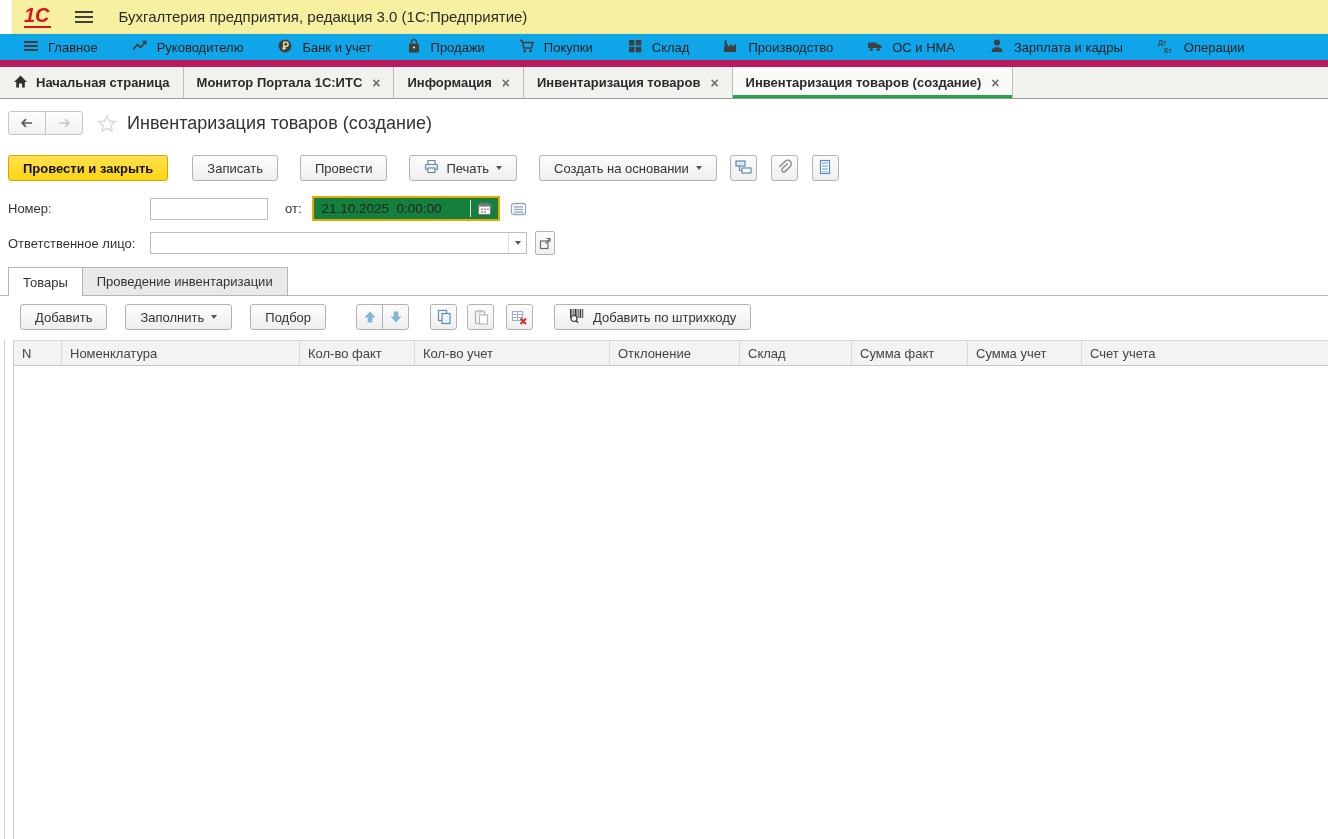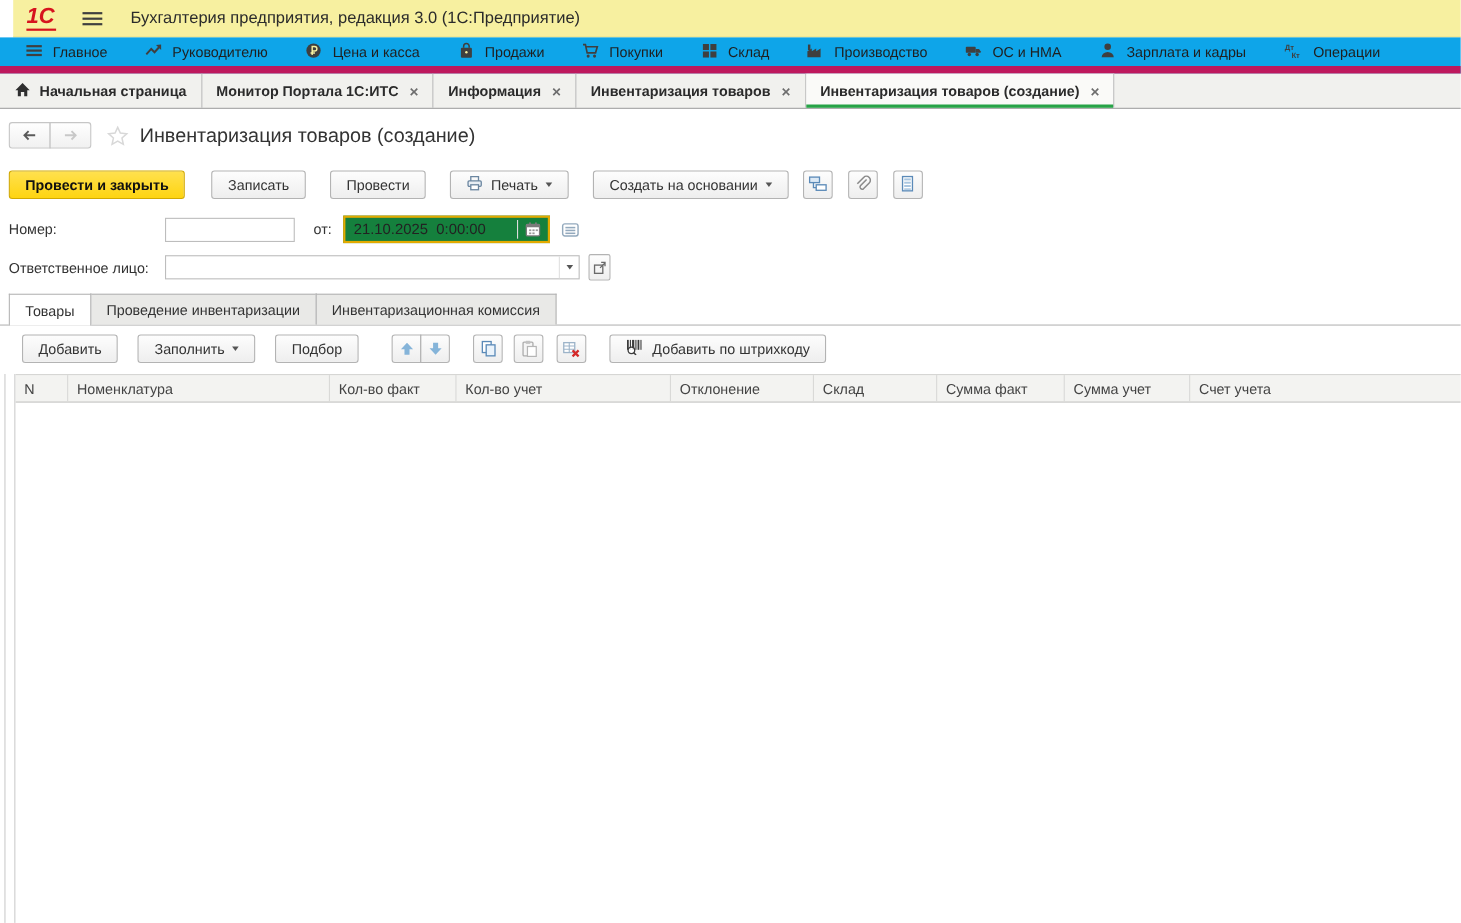--- a/index.html
+++ b/index.html
@@ -104,21 +104,21 @@
           <polyline points="1,11.5 5.5,6.5 8.5,9.5 13,4.5" stroke="#3f3f3f" stroke-width="1.8" fill="none"></polyline>
           <polygon points="14.5,2.5 14.5,7.5 9.8,2.8" fill="#3f3f3f"></polygon>
         </svg></span>
     <span>Руководителю</span>
   </div>
   <div class="menu-item">
     <span><svg width="16" height="16">
           <circle cx="8" cy="8" r="6.5" fill="#3f3f3f"></circle>
           <path d="M6.8 12 V4.2 h2.2 a2.1 2.1 0 0 1 0 4.2 h-2.2 M5.3 10.2 h4" stroke="#f7f0a0" stroke-width="1.3" fill="none"></path>
         </svg></span>
-    <span>Цена и касса</span>
+    <span>Банк и учет</span>
   </div>
   <div class="menu-item">
     <span><svg width="16" height="16">
           <rect x="3" y="5.5" width="10" height="9" rx="1" fill="#3f3f3f"></rect>
           <path d="M5.5 5.5 V4 a2.5 2.5 0 0 1 5 0 V5.5" stroke="#3f3f3f" stroke-width="1.4" fill="none"></path>
           <circle cx="8" cy="9.5" r="1.1" fill="#f7f0a0"></circle>
         </svg></span>
     <span>Продажи</span>
   </div>
   <div class="menu-item">
@@ -305,23 +305,20 @@
     </span>
   </div>
 
   <div class="form-tabs">
     <div class="form-tab active">
       <span>Товары</span>
     </div>
     <div class="form-tab">
       <span>Проведение инвентаризации</span>
     </div>
-    <div class="form-tab">
-      <span>Инвентаризационная комиссия</span>
-    </div>
   </div>
 
   <div class="table-toolbar">
     <button class="btn">Добавить</button>
     <button class="btn ml18">
       <span>Заполнить</span>
       <span class="caret"></span>
     </button>
     <button class="btn ml18">Подбор</button>
     <span class="pair ml30">

